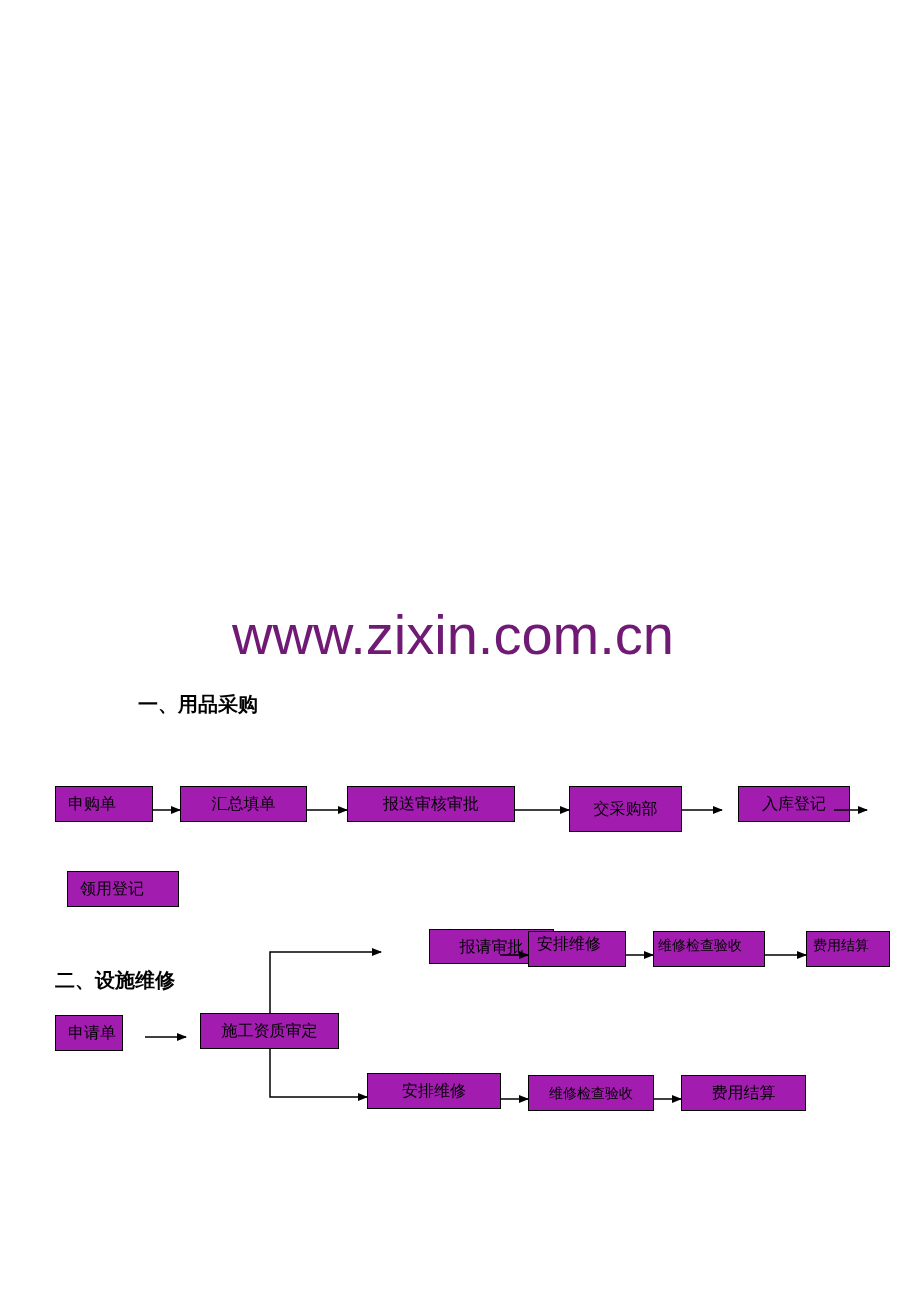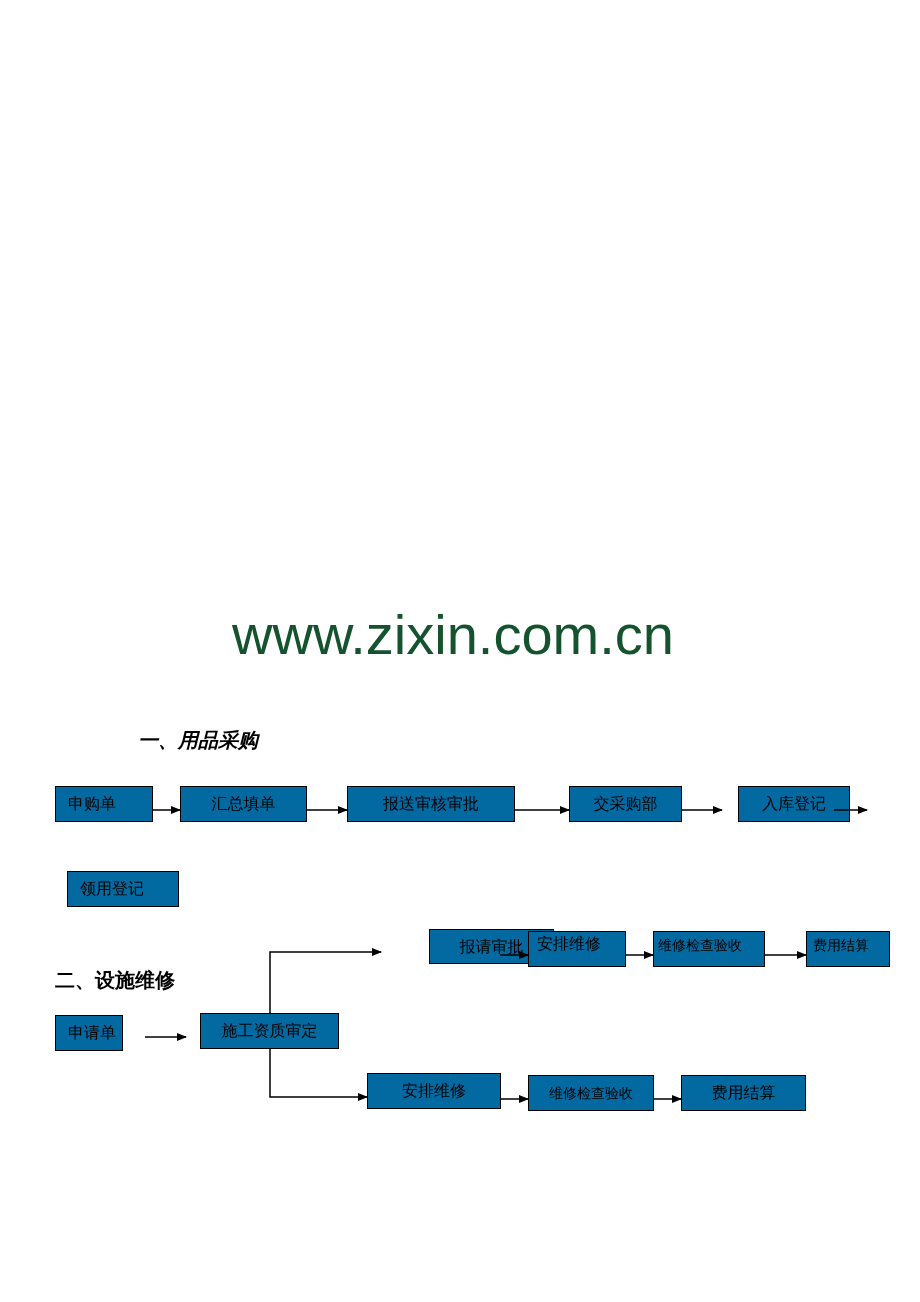--- a/index.html
+++ b/index.html
@@ -14,38 +14,38 @@
       overflow: hidden;
       font-family: "DejaVu Serif", "Liberation Serif", serif;
       color: #000;
     }
     .watermark {
       position: absolute;
       left: 232px;
       top: 603px;
       font-family: "Liberation Sans", "DejaVu Sans", sans-serif;
       font-size: 56px;
-      color: #14532d;
+      color: #701a75;
       letter-spacing: 0px;
       white-space: nowrap;
       line-height: 64px;
     }
     .heading {
       position: absolute;
       font-family: "DejaVu Sans", "Liberation Sans", sans-serif;
       font-weight: bold;
       font-size: 20px;
       line-height: 24px;
       white-space: nowrap;
     }
     .box {
       position: absolute;
       box-sizing: border-box;
       border: 1.3px solid #000;
-      background: #0369a1;
+      background: #a21caf;
       font-size: 16px;
       line-height: 20px;
       white-space: nowrap;
       display: flex;
       align-items: center;
     }
     .box.center { justify-content: center; }
     .box.left { justify-content: flex-start; padding-left: 12px; }
     .box.top { align-items: flex-start; padding-top: 2px; }
     .box.small { font-size: 14px; }
@@ -54,26 +54,26 @@
       left: 0;
       top: 0;
       pointer-events: none;
     }
   </style>
 </head>
 <body>
 
 <div class="watermark">www.zixin.com.cn</div>
 
-<div class="heading" style="left:138px; top:728px;font-style:italic;">一、用品采购</div>
+<div class="heading" style="left:138px; top:692px;">一、用品采购</div>
 
 <div class="box left" style="left:55px; top:786px; width:98px; height:36px;">申购单</div>
 <div class="box center" style="left:180px; top:786px; width:127px; height:36px;">汇总填单</div>
 <div class="box center" style="left:347px; top:786px; width:168px; height:36px;">报送审核审批</div>
-<div class="box center" style="left:569px; top:786px; width:113px; height:36px;">交采购部</div>
+<div class="box center" style="left:569px; top:786px; width:113px; height:46px;">交采购部</div>
 <div class="box center" style="left:738px; top:786px; width:112px; height:36px;">入库登记</div>
 <div class="box left" style="left:55px; top:871px; width:112px; height:36px;margin-left:12px;">领用登记</div>
 
 <div class="heading" style="left:55px; top:968px;">二、设施维修</div>
 
 <div class="box left" style="left:55px; top:1015px; width:68px; height:36px;">申请单</div>
 <div class="box center" style="left:200px; top:1013px; width:139px; height:36px;">施工资质审定</div>
 
 <div class="box center" style="left:381px; top:929px; width:125px; height:35px;margin-left:48px;">报请审批</div>
 <div class="box left top" style="left:528px; top:931px; width:98px; height:36px; padding-left:8px;">安排维修</div>

